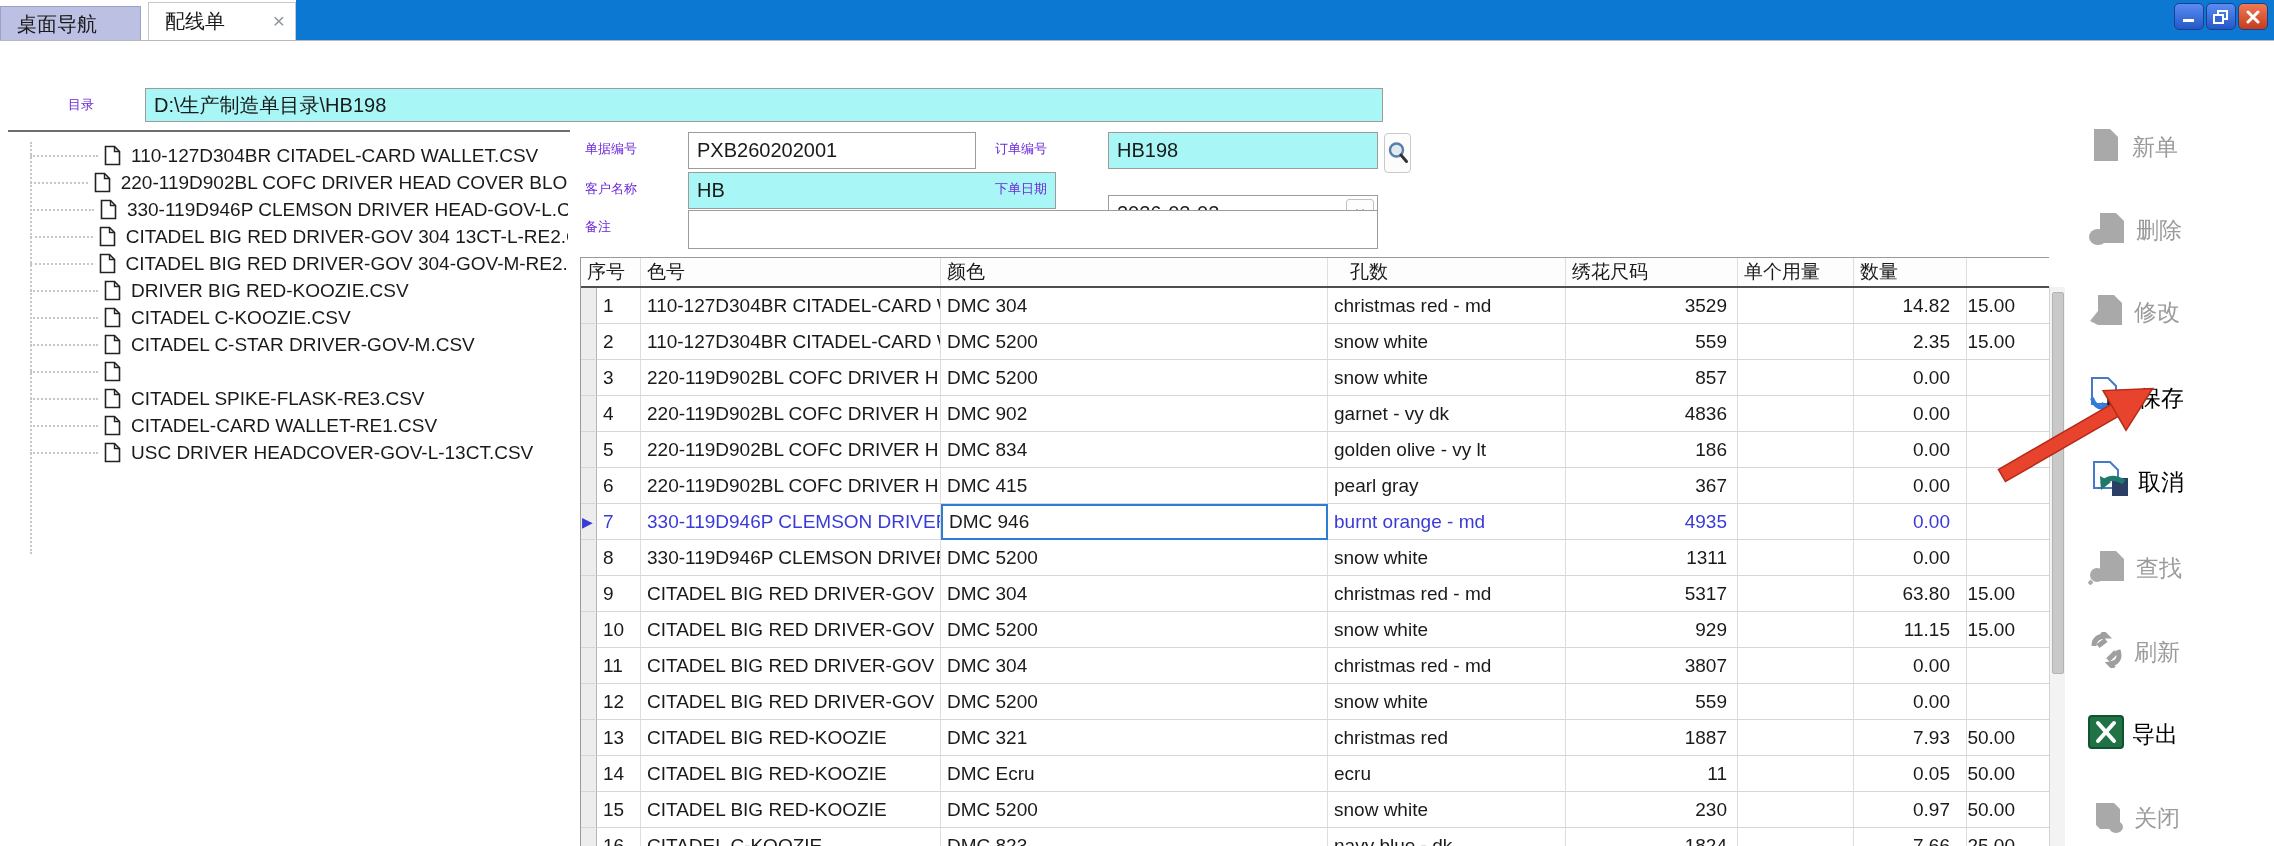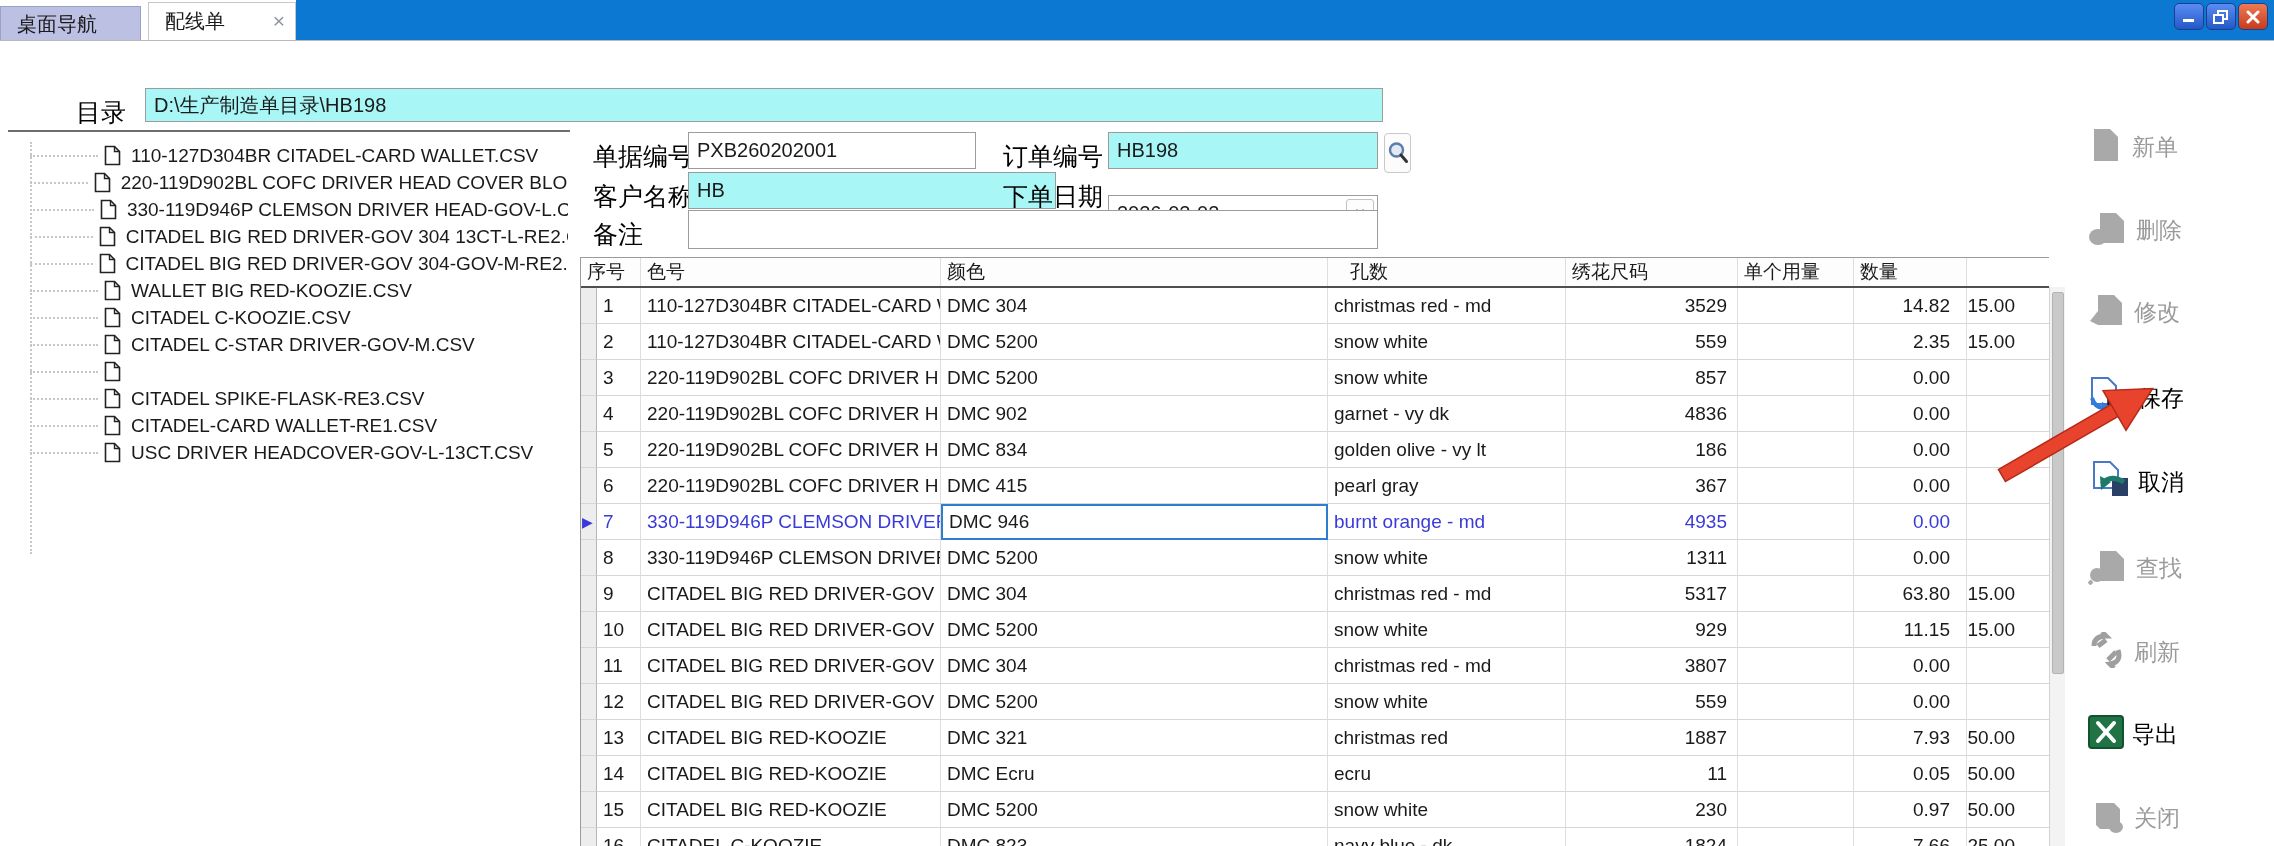--- a/index.html
+++ b/index.html
@@ -14,21 +14,21 @@
   .tab.active { left:148px; top:2px; height:38px; line-height:36px; width:148px; background:#fff; border:1px solid #c8c8c8; border-bottom:none; z-index:2; }
   .tab .closex { position:absolute; right:10px; top:0; color:#8e959e; font-size:21px; }
 
   
   .winbtn { position:absolute; top:3px; width:30px; height:27px; border-radius:5px; border:1px solid #17408f;
     background:linear-gradient(#5b8cf2,#2458c8); display:flex; align-items:center; justify-content:center; }
   .winbtn.closebtn { background:linear-gradient(#ef7а54,#c63b1c); }
   .winbtn svg { display:block; }
 
   
-  .lbl { position:absolute; font-size:25px; color:#000000;margin-left:8px; }
+  .lbl { position:absolute; font-size:13px; color:#6d28d9; }
   .field { position:absolute; border:1px solid #9c9c9c; background:#fff; font-size:20px; padding:0 8px; display:flex; align-items:center; white-space:nowrap; overflow:hidden; }
   .cyan { background:#a8f6f6; }
 
   
   #tree { position:absolute; left:8px; top:130px; width:562px; height:716px; border-top:2px solid #6e6e6e; }
   .titem { position:absolute; left:0; height:27px; display:flex; align-items:center; }
   .tdots { width:68px; height:0; border-top:2px dotted #c7c7c7; margin-left:22px; }
   .tvline { position:absolute; left:22px; top:10px; height:412px; border-left:2px dotted #c7c7c7; }
   .ticon { margin:0 10px 0 6px; flex:0 0 auto; }
   .ttext { font-size:19px; white-space:nowrap; overflow:hidden; }
@@ -143,21 +143,21 @@
     </svg>
     <span class="ttext">CITADEL BIG RED DRIVER-GOV 304-GOV-M-RE2.CSV</span>
   </div>
 
   <div class="titem" style="top: 145px; width: 560px;">
     <span class="tdots"></span>
     <svg class="ticon" width="17" height="21" viewBox="0 0 17 21">
       <path d="M1.5 1.5 h9 l5 5 v13 h-14 z" fill="#fff" stroke="#222" stroke-width="1.6"></path>
       <path d="M10.5 1.5 v5 h5" fill="none" stroke="#222" stroke-width="1.4"></path>
     </svg>
-    <span class="ttext">WALLET BIG RED-KOOZIE.CSV</span>
+    <span class="ttext">DRIVER BIG RED-KOOZIE.CSV</span>
   </div>
 
   <div class="titem" style="top: 172px; width: 560px;">
     <span class="tdots"></span>
     <svg class="ticon" width="17" height="21" viewBox="0 0 17 21">
       <path d="M1.5 1.5 h9 l5 5 v13 h-14 z" fill="#fff" stroke="#222" stroke-width="1.6"></path>
       <path d="M10.5 1.5 v5 h5" fill="none" stroke="#222" stroke-width="1.4"></path>
     </svg>
     <span class="ttext">CITADEL C-KOOZIE.CSV</span>
   </div>

